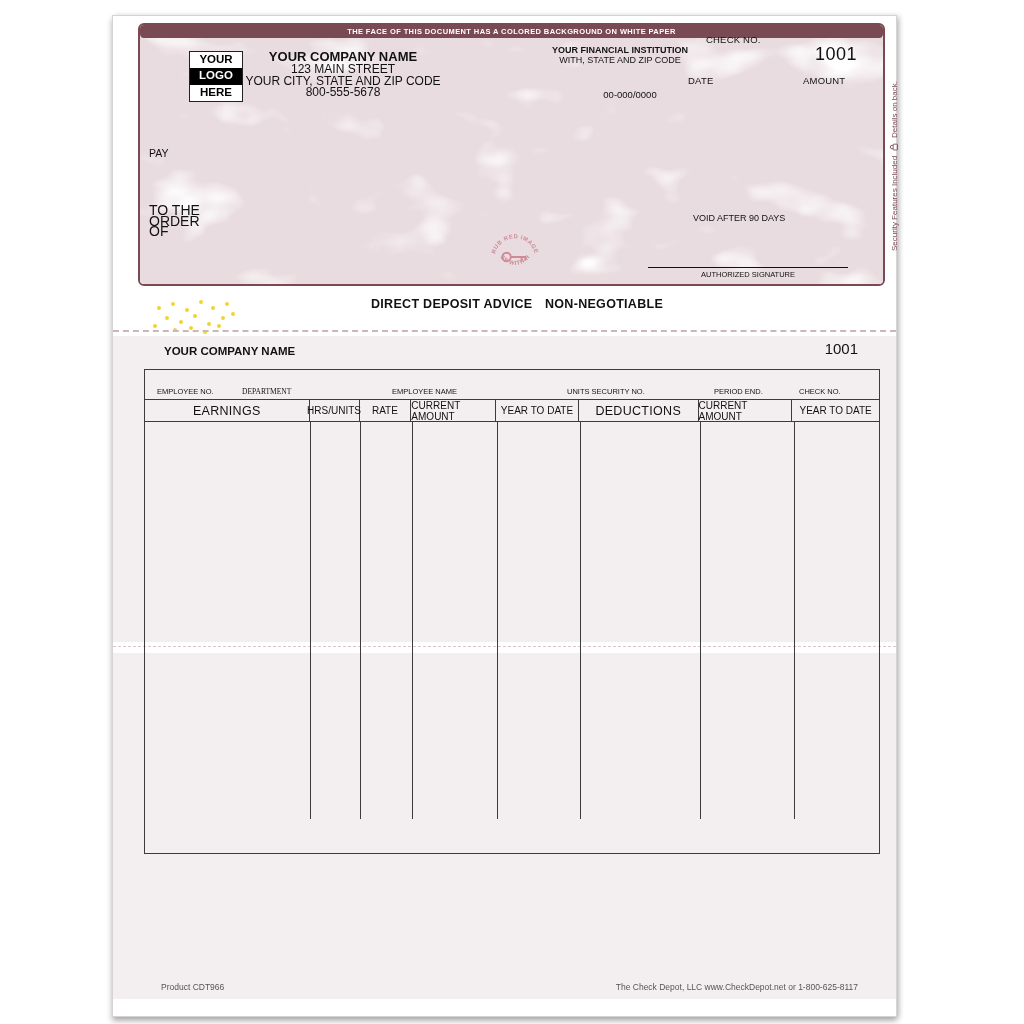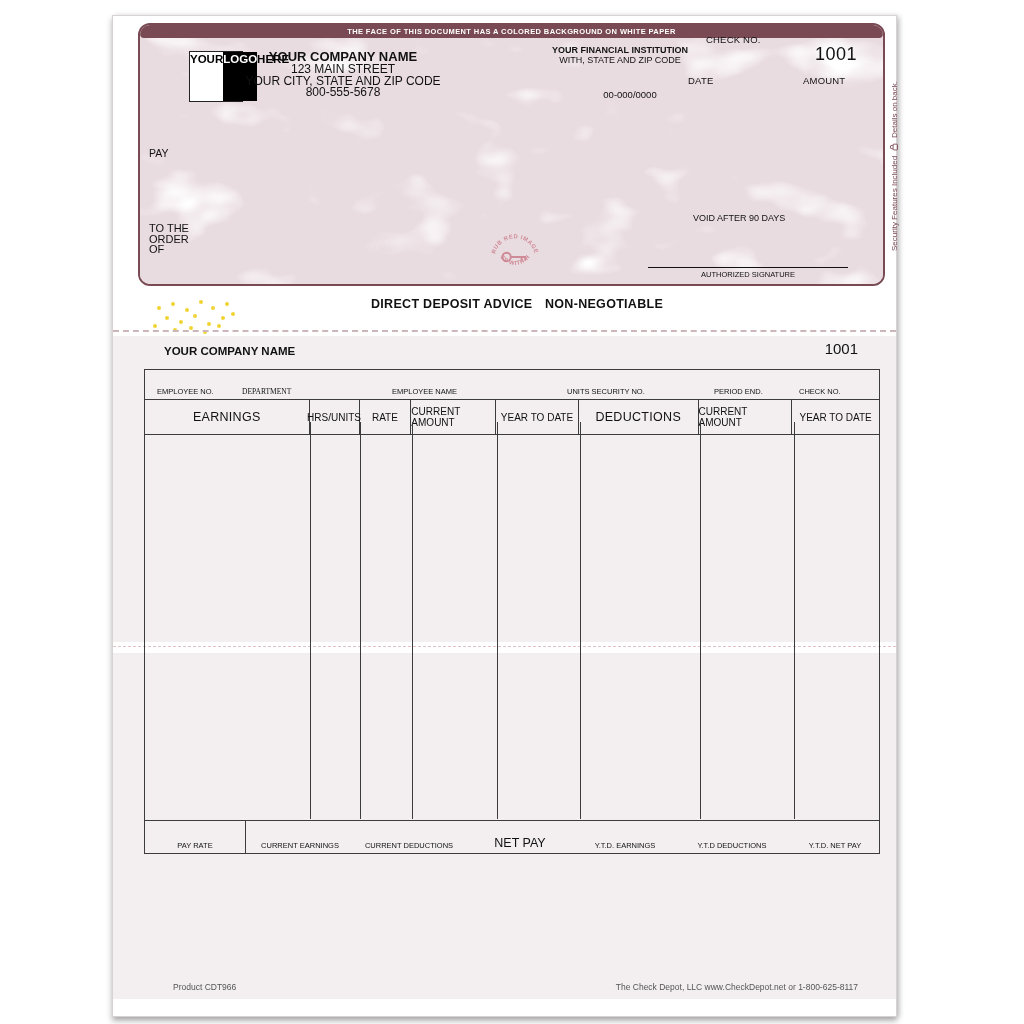--- a/index.html
+++ b/index.html
@@ -1,72 +1,72 @@
 <!DOCTYPE html>
 <html><head>
 <meta charset="utf-8">
 <style>
   html,body{margin:0;padding:0;}
   body{width:1024px;height:1024px;background:#ffffff;font-family:"Liberation Sans",sans-serif;position:relative;overflow:hidden;}
   .sheet{position:absolute;left:112px;top:15px;width:783px;height:1000px;background:#ffffff;
          border:1px solid #d8d3d3;box-shadow:0 4px 6px rgba(0,0,0,0.30),3px 0 5px rgba(0,0,0,0.12);}
   
   .check{position:absolute;left:25px;top:7px;width:747px;height:263px;border:2px solid #794a54;
-         border-radius:12px;overflow:hidden;background:#ffffff;box-sizing:border-box;}
+         border-radius:6px;overflow:hidden;background:#ffffff;box-sizing:border-box;}
   .banner{position:absolute;left:0;top:0;width:100%;height:13px;background:#794a54;color:#fff;
           font-size:7.5px;font-weight:bold;letter-spacing:.4px;text-align:center;line-height:13px;border-radius:0 0 4px 4px;}
   .marble{position:absolute;left:0;top:12px;width:747px;height:249px;}
   .chk-txt{position:absolute;color:#111;}
   .logo-box{position:absolute;left:49px;top:26px;width:54px;height:51px;background:#fff;border:1.5px solid #222;
-            box-sizing:border-box;display:flex;flex-direction:row;text-align:center;font-weight:bold;font-size:11.5px;}
+            box-sizing:border-box;display:flex;flex-direction:column;text-align:center;font-weight:bold;font-size:11.5px;}
   .logo-box span{flex:1;line-height:15px;}
   .logo-mid{background:#000;color:#fff;}
   .company{left:98px;top:24px;width:210px;text-align:center;}
   .company .c-name{font-size:13px;font-weight:bold;}
   .company .c-line{font-size:12px;line-height:11.5px;}
   .bank{left:390px;top:20px;width:180px;text-align:center;}
   .bank .b-name{font-size:9px;font-weight:bold;}
   .bank .b-line{font-size:9px;line-height:10px;}
   .fraction{left:420px;top:64px;width:140px;text-align:center;font-size:9.5px;}
   .lbl{font-size:9.5px;letter-spacing:.2px;}
   .check-no-big{right:26px;top:19px;font-size:18px;letter-spacing:.5px;}
   .pay-lbl{left:9px;top:122px;font-size:10.5px;}
-  .order-lbl{left:9px;top:180px;font-size:11px;line-height:10.5px;margin-top:18px;}
+  .order-lbl{left:9px;top:180px;font-size:14px;line-height:10.5px;}
   .void-lbl{left:553px;top:188px;font-size:9px;}
   .sig-line{position:absolute;left:508px;top:242px;width:200px;border-top:1.5px solid #111;}
   .sig-lbl{left:508px;top:245px;width:200px;text-align:center;font-size:7.5px;}
   .seal{position:absolute;left:347px;top:204px;width:56px;height:56px;}
   
   .side-note{position:absolute;left:776px;top:235px;width:170px;transform:rotate(-90deg);transform-origin:0 0;
              color:#7b4a55;font-size:8px;white-space:nowrap;display:flex;align-items:center;gap:5px;}
   
   .advice-title{position:absolute;top:281px;font-size:12.5px;font-weight:bold;color:#111;letter-spacing:.3px;}
   .dot{position:absolute;width:4px;height:4px;border-radius:50%;background:#f0d435;}
   .perf1{position:absolute;left:0;top:314px;width:100%;border-top:2px dashed #ccb6ba;}
   
   .stub-bg{position:absolute;left:0;top:320px;width:100%;height:663px;background:#f3eff0;z-index:0;}
   .perf-band{position:absolute;left:0;top:626px;width:100%;height:11px;background:#ffffff;z-index:1;}
   .perf-band div{margin-top:4px;border-top:1.5px dashed #e3c2c7;}
   .stub-company{position:absolute;left:51px;top:329px;font-size:11.5px;font-weight:bold;color:#111;z-index:2;}
   .stub-check-no{position:absolute;right:38px;top:324px;font-size:15px;color:#111;z-index:2;}
   .paytable{position:absolute;left:31px;top:353px;width:736px;height:485px;border:1.5px solid #3c3c3c;
             box-sizing:border-box;z-index:2;background:transparent;}
   .info-lbl{position:absolute;top:17px;font-size:7.5px;color:#111;}
-  .hdr-row{position:absolute;left:0;top:29px;width:100%;height:36px;border-top:1px solid #3c3c3c;
+  .hdr-row{position:absolute;left:0;top:29px;width:100%;height:23px;border-top:1px solid #3c3c3c;
            border-bottom:1px solid #3c3c3c;box-sizing:border-box;display:flex;}
   .hdr-cell{border-right:1px solid #3c3c3c;box-sizing:border-box;display:flex;align-items:center;
             justify-content:center;font-size:10px;color:#111;}
   .hdr-cell:last-child{border-right:none;}
   .hdr-big{font-size:12.5px;letter-spacing:.3px;}
   .vline{position:absolute;top:52px;height:397px;width:1px;background:#3c3c3c;}
   .sum-row{position:absolute;left:0;top:450px;width:100%;height:33.5px;border-top:1px solid #3c3c3c;box-sizing:border-box;}
   .sum-div{position:absolute;left:100px;top:0;height:100%;width:1px;background:#3c3c3c;}
   .sum-lbl{position:absolute;bottom:4px;transform:translateX(-50%);font-size:7.5px;color:#111;white-space:nowrap;}
   .sum-big{font-size:12.5px;}
-  .footer-l{position:absolute;left:60px;top:966px;font-size:8.5px;color:#555;z-index:2;}
+  .footer-l{position:absolute;left:48px;top:966px;font-size:8.5px;color:#555;z-index:2;}
   .footer-r{position:absolute;right:38px;top:966px;font-size:8.5px;color:#555;z-index:2;}
 </style>
 </head>
 <body>
 
 <div class="sheet">
 
   <div class="check">
     <svg class="marble" width="747" height="249" viewBox="0 0 747 249" preserveAspectRatio="none" aria-hidden="true">
       <defs>
@@ -192,27 +192,17 @@
     </div>
 
     <span class="vline" style="left:165px;"></span>
     <span class="vline" style="left:215px;"></span>
     <span class="vline" style="left:267px;"></span>
     <span class="vline" style="left:352px;"></span>
     <span class="vline" style="left:435px;"></span>
     <span class="vline" style="left:555px;"></span>
     <span class="vline" style="left:649px;"></span>
 
-    <div class="sum-row">
-      <span class="sum-div"></span>
-      <span class="sum-lbl" style="left:50px;">PAY RATE</span>
-      <span class="sum-lbl" style="left:155px;">CURRENT EARNINGS</span>
-      <span class="sum-lbl" style="left:264px;">CURRENT DEDUCTIONS</span>
-      <span class="sum-lbl sum-big" style="left:375px;">NET PAY</span>
-      <span class="sum-lbl" style="left:480px;">Y.T.D. EARNINGS</span>
-      <span class="sum-lbl" style="left:587px;">Y.T.D DEDUCTIONS</span>
-      <span class="sum-lbl" style="left:690px;">Y.T.D. NET PAY</span>
-    </div>
   </div>
 
   <div class="footer-l">Product CDT966</div>
   <div class="footer-r">The Check Depot, LLC  www.CheckDepot.net  or  1-800-625-8117</div>
 </div>
 
 </body></html>

